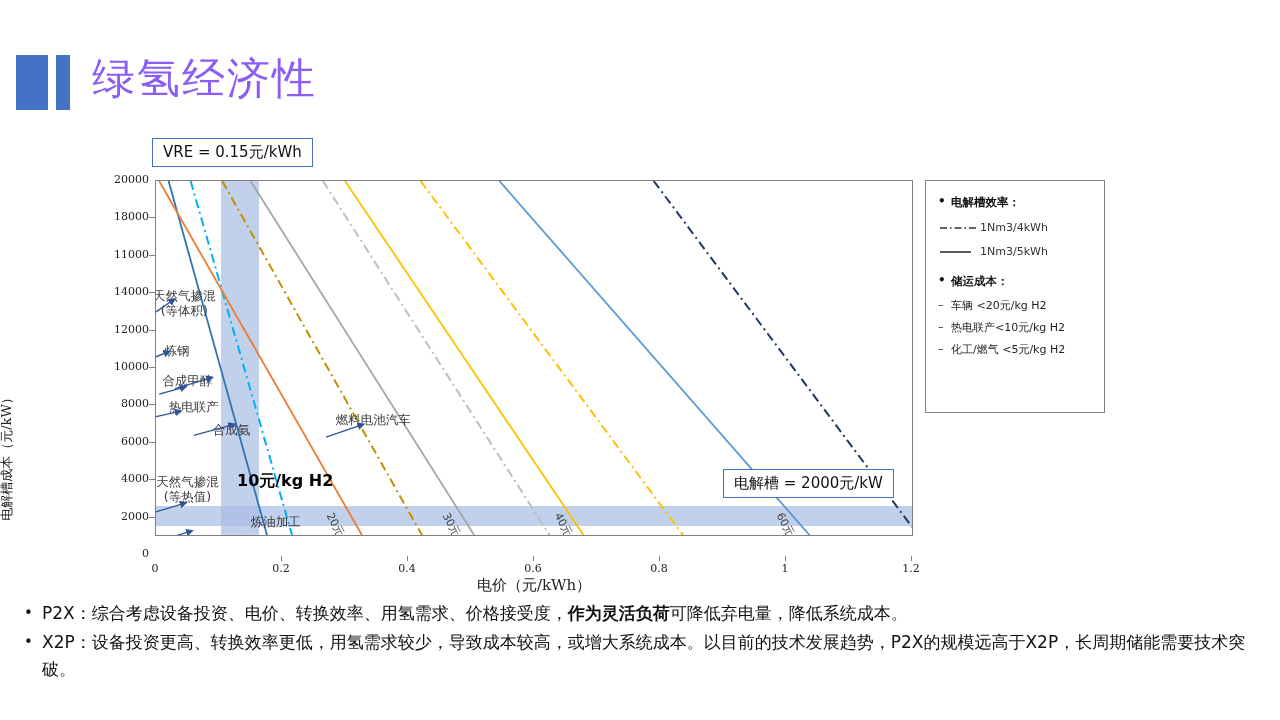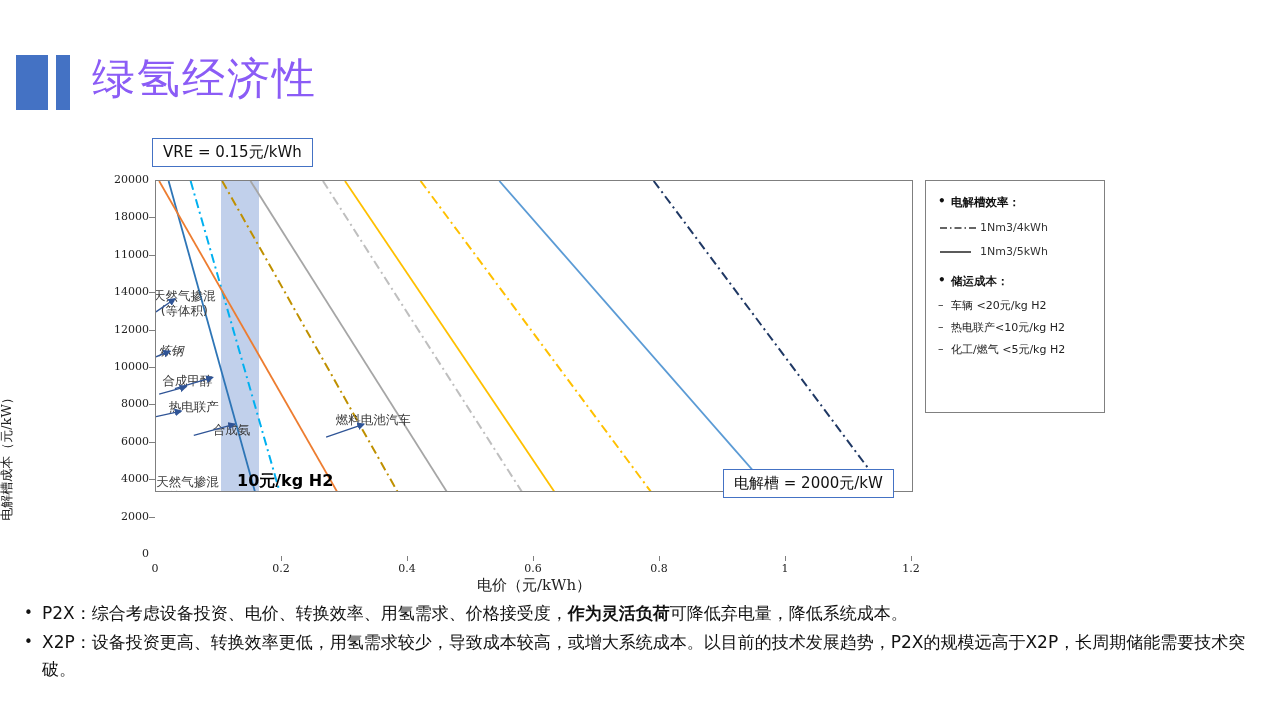--- a/index.html
+++ b/index.html
@@ -16,21 +16,21 @@
   .slide-title{
     position:absolute;left:92px;top:50px;
     font-size:43px;color:#8b5cf6;letter-spacing:2px;
     font-family:Liberation Sans, sans-serif;
     font-weight:400;white-space:nowrap;
   }
 
   
   .chart-wrap{position:absolute;left:0;top:0;width:1280px;height:600px;}
   .plot{
-    position:absolute;left:155px;top:180px;width:758px;height:312px;
+    position:absolute;left:155px;top:180px;width:758px;height:356px;
     border:1px solid #7f7f7f;background:#fff;box-sizing:border-box;overflow:hidden;
   }
   .plot svg{position:absolute;left:0;top:0;}
 
   
   .y-title{
     position:absolute;left:-2px;top:300px;width:200px;
     transform:rotate(-90deg);transform-origin:left top;
     font-size:13px;color:#222;text-align:center;
     font-family:"DejaVu Serif","Liberation Serif",serif;
@@ -141,21 +141,21 @@
           <line x1="66.14999999999999" y1="0" x2="277.20000000000005" y2="374" stroke="#BF9000" stroke-width="2" stroke-dasharray="9,4,2,4"></line>
           <line x1="94.5" y1="0" x2="330.75000000000006" y2="374" stroke="#A6A6A6" stroke-width="1.8"></line>
           <line x1="166.95000000000002" y1="0" x2="406.3500000000001" y2="374" stroke="#BFBFBF" stroke-width="2" stroke-dasharray="9,4,2,4"></line>
           <line x1="189" y1="0" x2="441" y2="374" stroke="#FFC000" stroke-width="1.8"></line>
           <line x1="264.59999999999997" y1="0" x2="541.8" y2="374" stroke="#FFC000" stroke-width="2" stroke-dasharray="9,4,2,4"></line>
           <line x1="343.35" y1="0" x2="670.9499999999999" y2="374" stroke="#5B9BD5" stroke-width="1.8"></line>
           <line x1="497.7000000000001" y1="0" x2="756" y2="345.95" stroke="#1F3864" stroke-width="2" stroke-dasharray="9,4,2,4"></line>
         </svg>
       <div id="annos">
           <div class="ilabel center" style="left: 28.35px; top: 107.42px;">天然气掺混<br>(等体积)</div>
-          <div class="ilabel center" style="left: 15px; top: 162.17px; font-style: italic;">炼钢</div>
+          <div class="ilabel center" style="left: 21px; top: 162.17px;">炼钢</div>
           <div class="ilabel center" style="left: 31.5px; top: 192.09px;">合成甲醇</div>
           <div class="ilabel center" style="left: 37.8px; top: 218.27px;">热电联产</div>
           <div class="ilabel center" style="left: 75.6px; top: 240.71px;">合成氨</div>
           <div class="ilabel center" style="left: 31.5px; top: 292.55px;">天然气掺混<br>(等热值)</div>
           <div class="ilabel center" style="left: 119.7px; top: 333.275px;">炼油加工</div>
           <div class="ilabel center" style="left: 217.35px; top: 231.36px;">燃料电池汽车</div>
           <div class="big-label" style="left: 129.15px; top: 290.265px; transform: translateX(-50%);">10元/kg H2</div>
         </div>
       <div id="linelabels">
           <div class="rot-label" style="left: 91.35px; top: 350.625px; transform: rotate(62deg); transform-origin: left top;">10元/kg</div>

